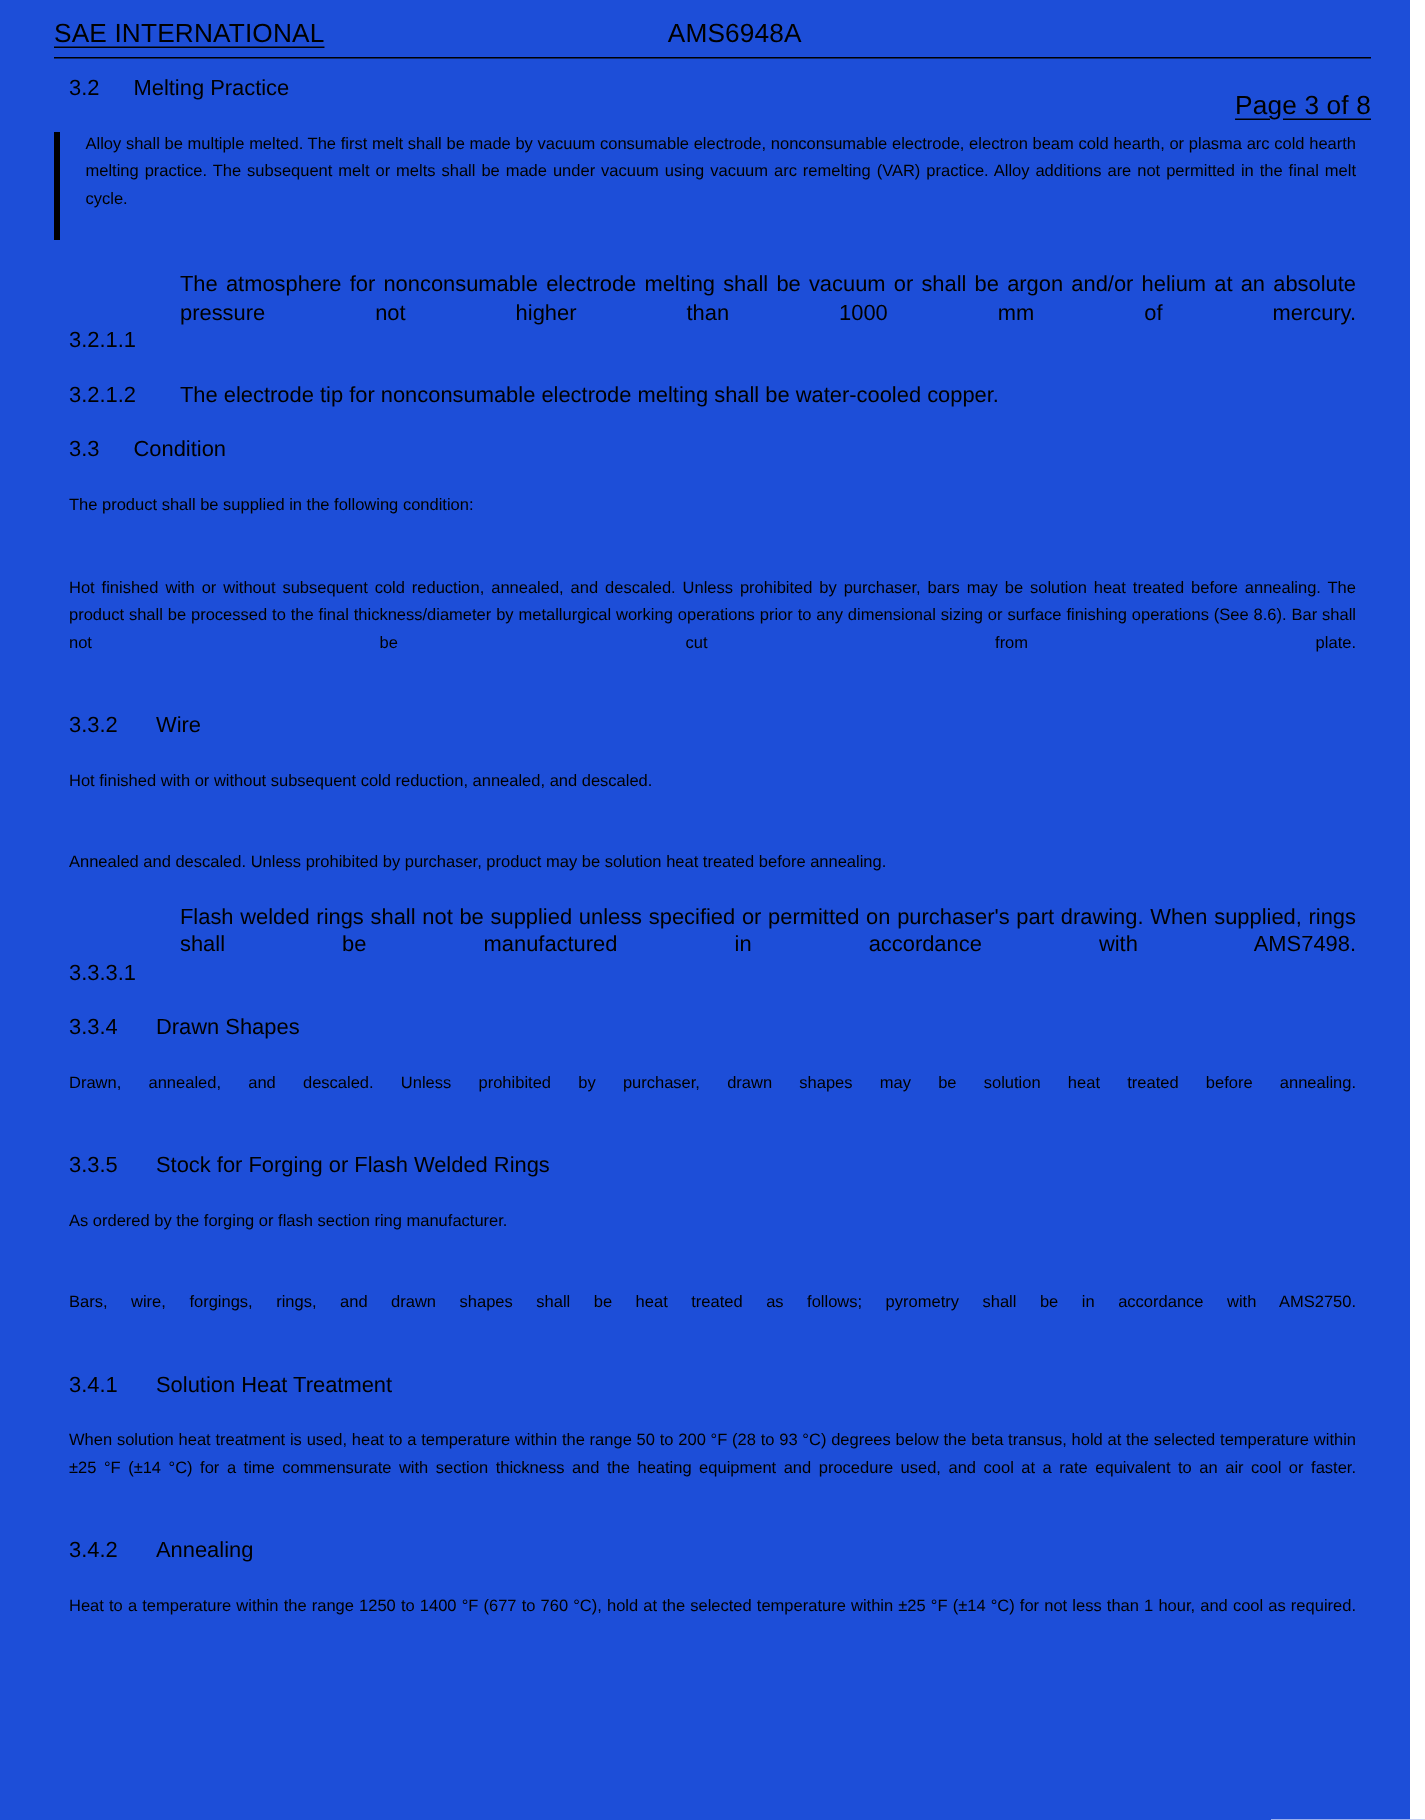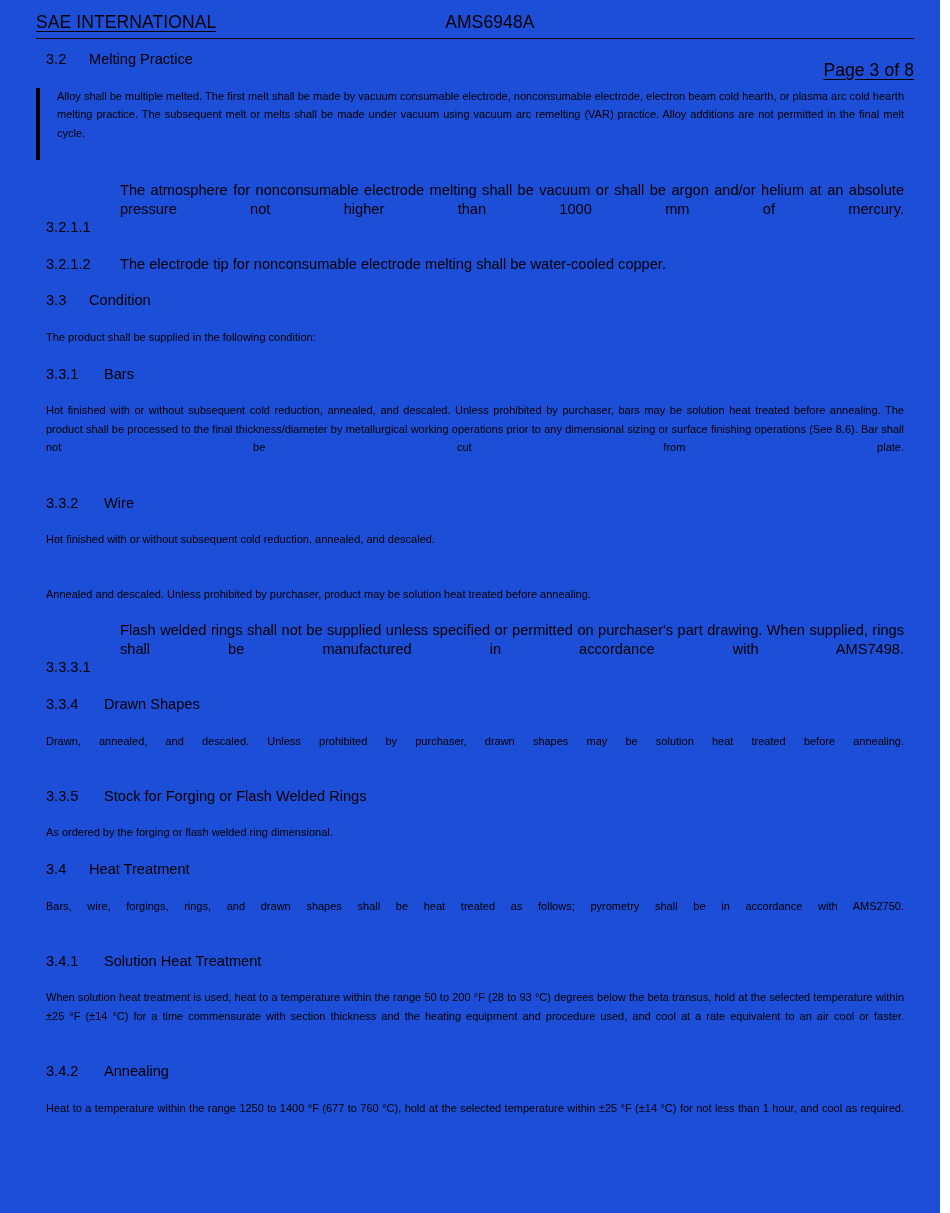--- a/index.html
+++ b/index.html
@@ -176,24 +176,20 @@
 
     <div class="head lvl2">
       <span class="num">3.3</span>
       <span class="ttl">Condition</span>
     </div>
     <div class="sp-18"></div>
 
     <div class="para">The product shall be supplied in the following condition:</div>
     <div class="sp-18"></div>
 
-    <div class="head lvl3">
-      <span class="num">3.3.1</span>
-      <span class="ttl">Bars</span>
-    </div>
     <div class="sp-18"></div>
 
     <div class="para just">Hot finished with or without subsequent cold reduction, annealed, and descaled. Unless prohibited by purchaser, bars may be solution heat treated before annealing. The product shall be processed to the final thickness/diameter by metallurgical working operations prior to any dimensional sizing or surface finishing operations (See 8.6). Bar shall not be cut from plate.</div>
     <div class="sp-18"></div>
 
     <div class="head lvl3">
       <span class="num">3.3.2</span>
       <span class="ttl">Wire</span>
     </div>
     <div class="sp-18"></div>
@@ -220,27 +216,23 @@
 
     <div class="para just">Drawn, annealed, and descaled. Unless prohibited by purchaser, drawn shapes may be solution heat treated before annealing.</div>
     <div class="sp-18"></div>
 
     <div class="head lvl3">
       <span class="num">3.3.5</span>
       <span class="ttl">Stock for Forging or Flash Welded Rings</span>
     </div>
     <div class="sp-18"></div>
 
-    <div class="para">As ordered by the forging or flash welded ring dimensional.</div>
-    <div class="sp-18"></div>
-
-    <div class="head lvl2">
-      <span class="num">3.4</span>
-      <span class="ttl">Heat Treatment</span>
-    </div>
+    <div class="para">As ordered by the forging or flash section ring manufacturer.</div>
+    <div class="sp-18"></div>
+
     <div class="sp-18"></div>
 
     <div class="para just">Bars, wire, forgings, rings, and drawn shapes shall be heat treated as follows; pyrometry shall be in accordance with AMS2750.</div>
     <div class="sp-18"></div>
 
     <div class="head lvl3">
       <span class="num">3.4.1</span>
       <span class="ttl">Solution Heat Treatment</span>
     </div>
     <div class="sp-18"></div>

